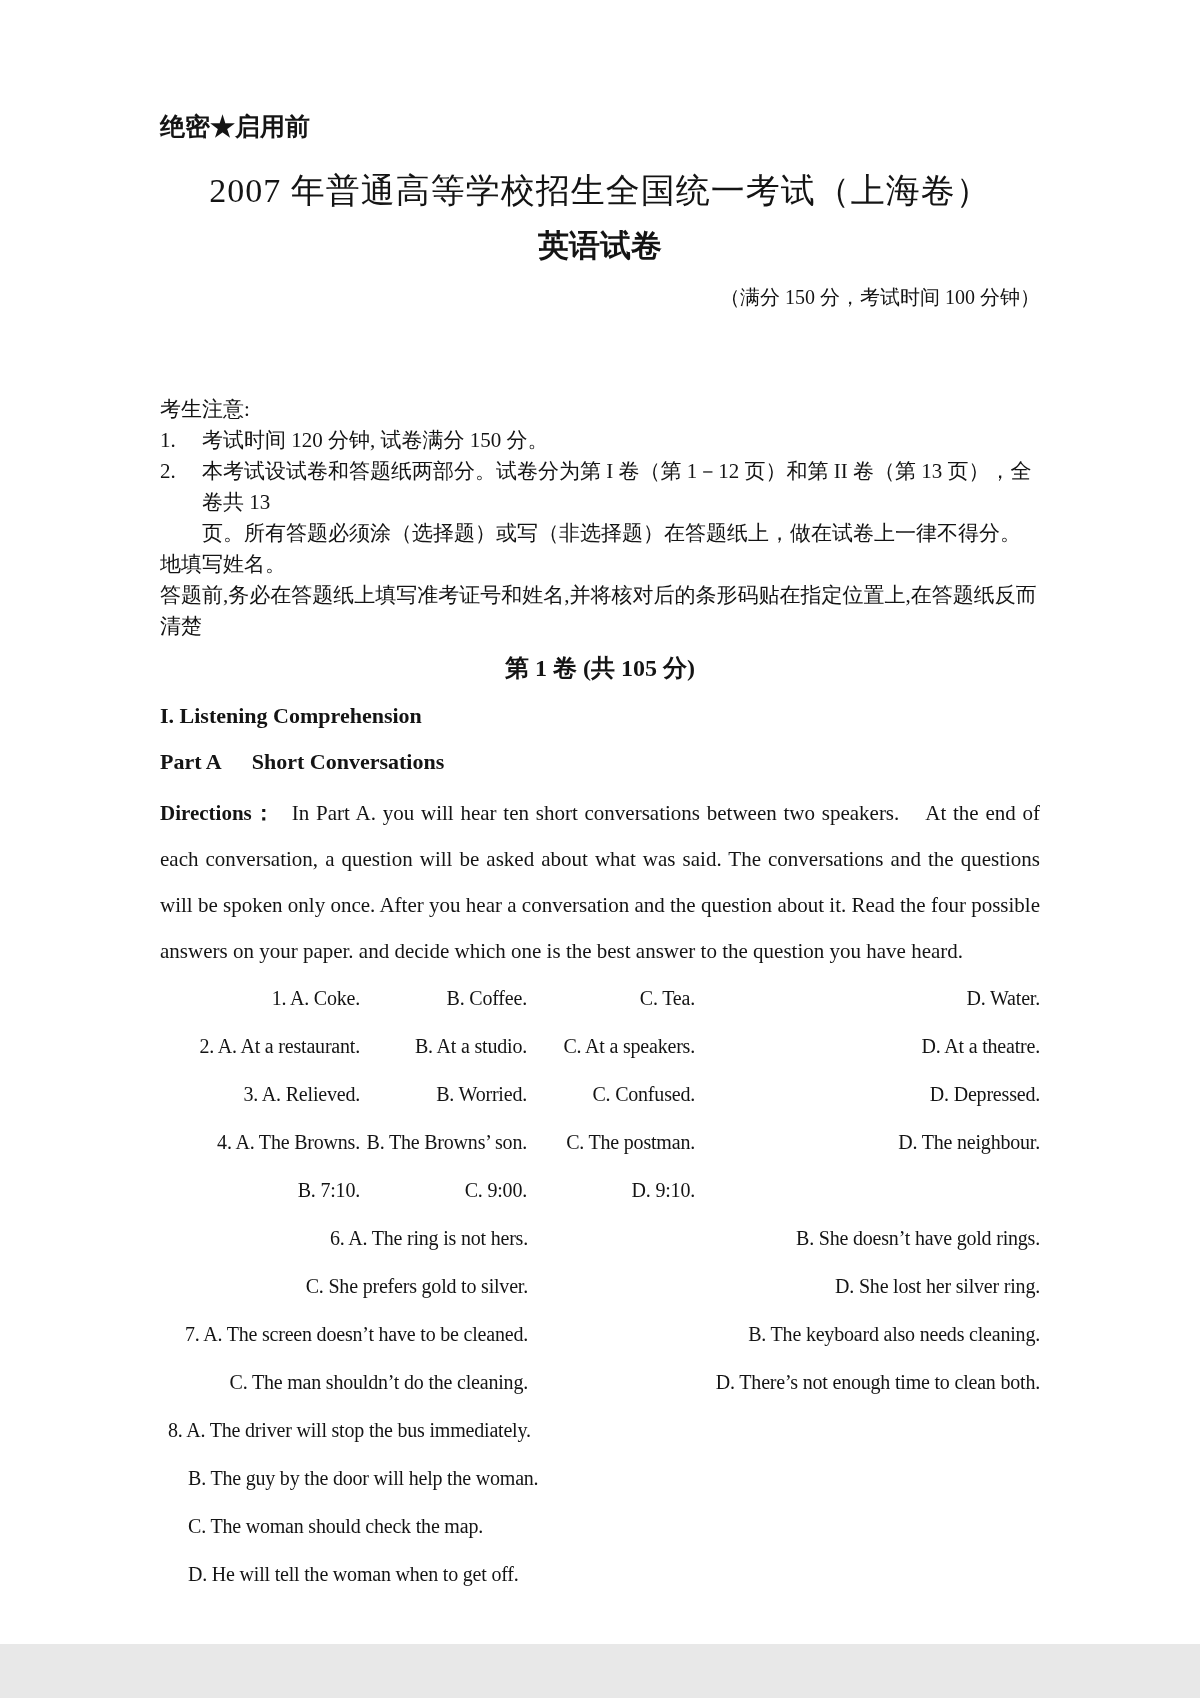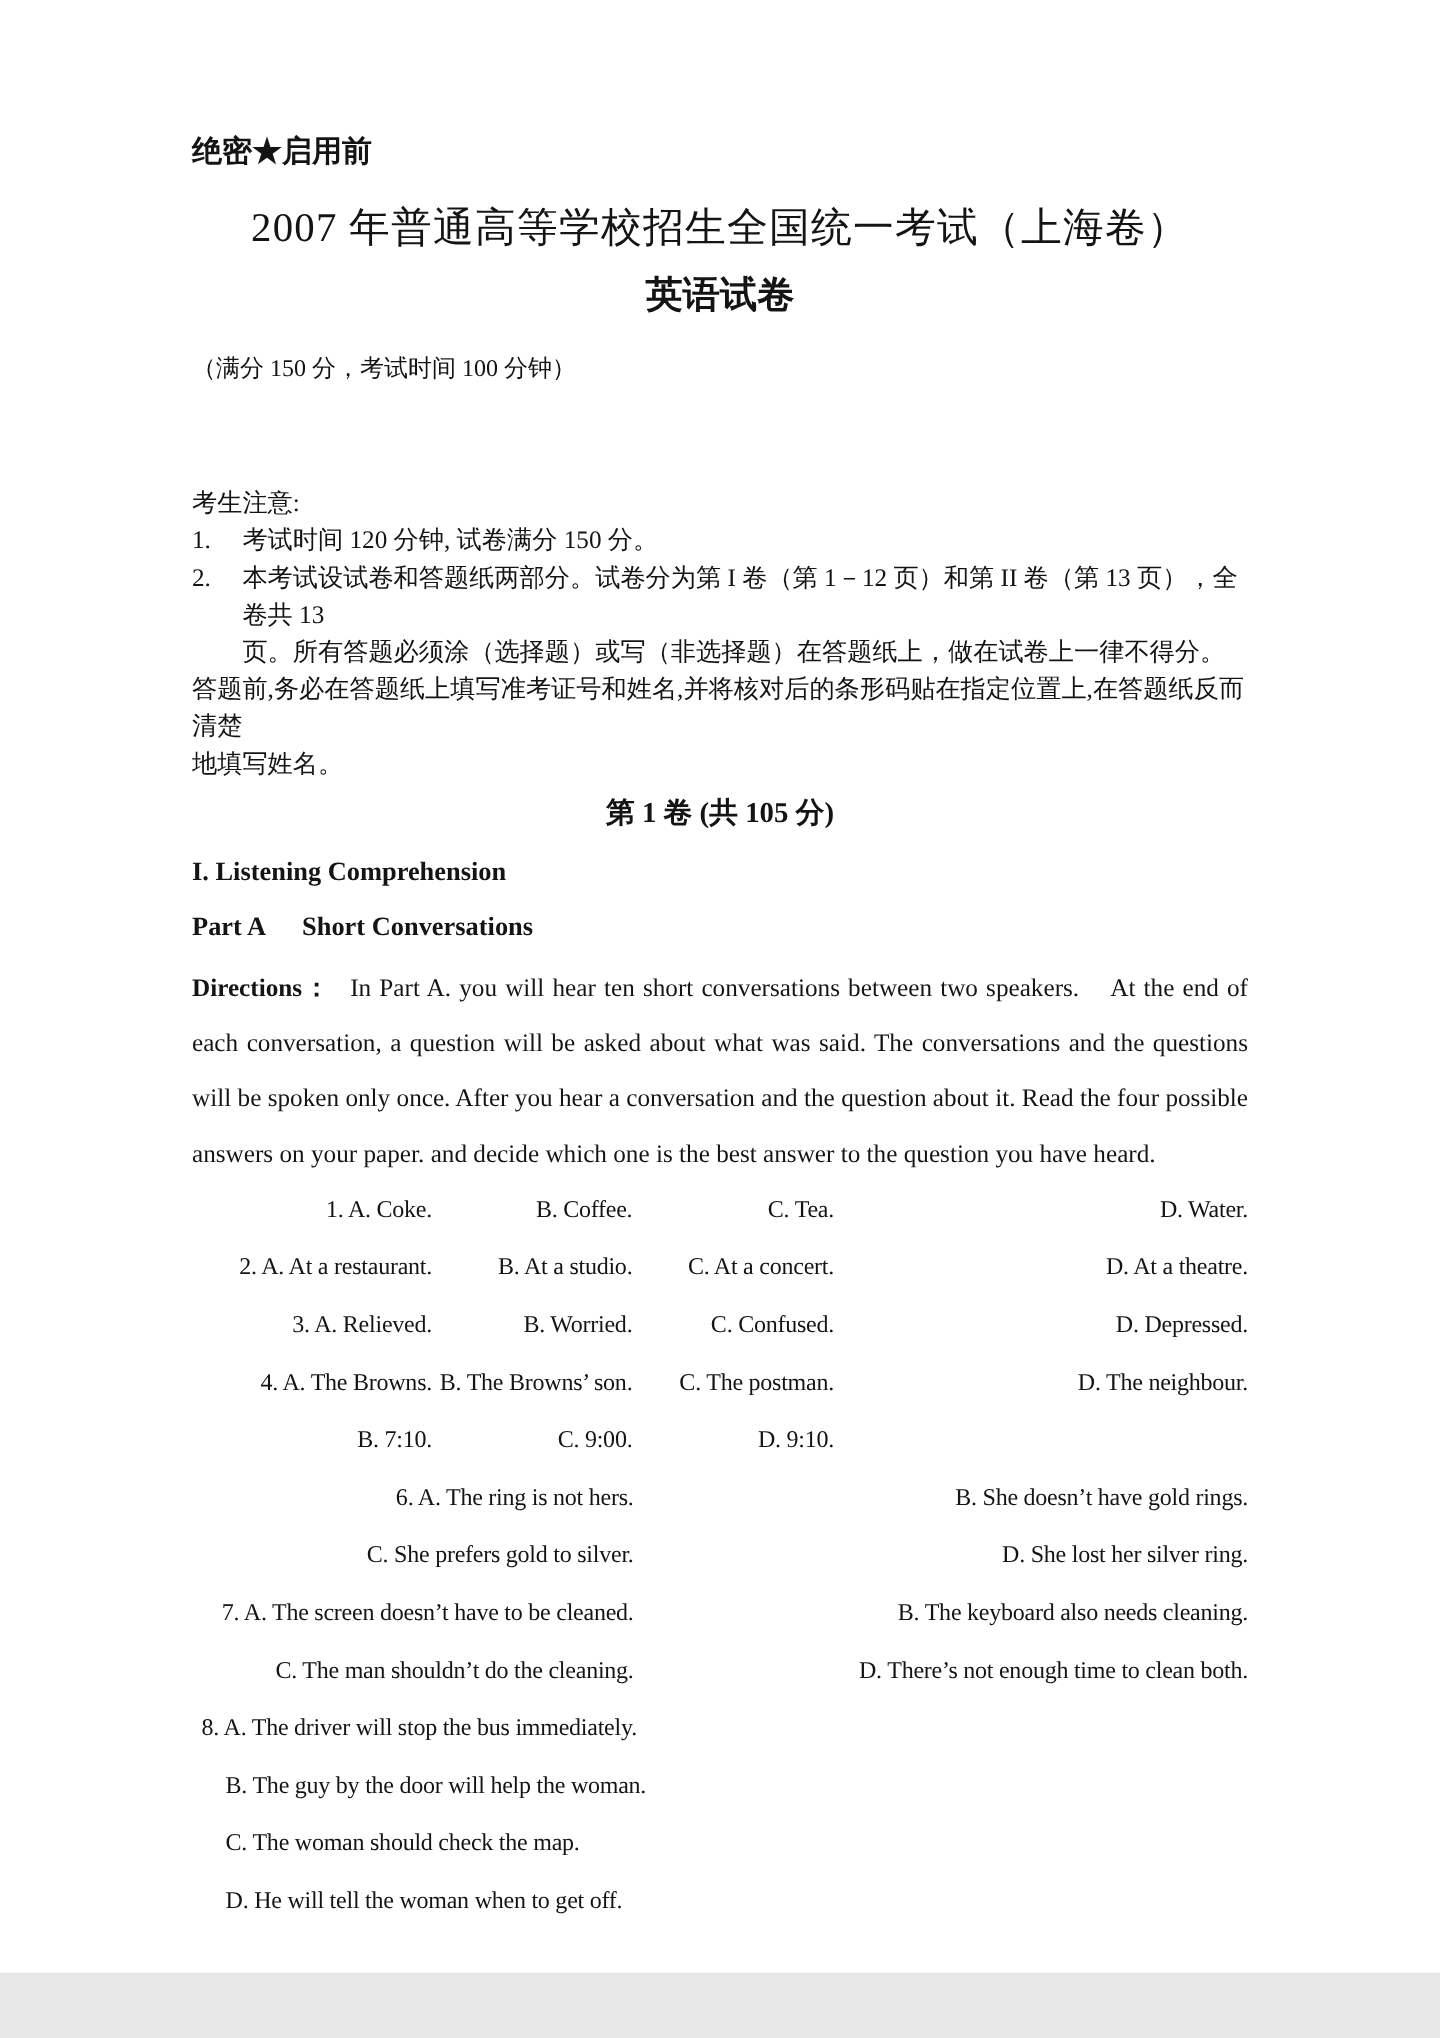--- a/index.html
+++ b/index.html
@@ -28,24 +28,24 @@
     letter-spacing: 1px;
   }
   .subtitle {
     text-align: center;
     font-size: 31px;
     font-weight: bold;
     line-height: 40px;
     margin-top: 14px;
   }
   .score-note {
-    text-align: left;
+    text-align: right;
     font-size: 20px;
     line-height: 26px;
-    margin-top: 28px;
+    margin-top: 18px;
   }
   .notes {
     margin-top: 84px;
     font-size: 21px;
     line-height: 31px;
   }
   .note-item { display: grid; grid-template-columns: 42px auto; }
   .note-cont { padding-left: 42px; }
   .notes-footer { font-size: 21px; line-height: 31px; }
   .section-heading {
@@ -110,22 +110,22 @@
       <span>1.</span>
       <span>考试时间 120 分钟, 试卷满分 150 分。</span>
     </div>
 
     <div class="note-item">
       <span>2.</span>
       <span>本考试设试卷和答题纸两部分。试卷分为第 I 卷（第 1－12 页）和第 II 卷（第 13 页），全卷共 13</span>
     </div>
     <div class="note-cont">页。所有答题必须涂（选择题）或写（非选择题）在答题纸上，做在试卷上一律不得分。</div>
 
+    <div class="notes-footer">地填写姓名。</div>
     <div class="notes-footer">答题前,务必在答题纸上填写准考证号和姓名,并将核对后的条形码贴在指定位置上,在答题纸反而清楚</div>
-    <div class="notes-footer">地填写姓名。</div>
   </div>
 
   <div class="section-heading">第 1 卷 (共 105 分)</div>
 
   <div class="listening-heading">I. Listening Comprehension</div>
 
   <div class="part-heading">
     <span>Part A</span><span class="part-title">Short Conversations</span>
   </div>
 
@@ -138,21 +138,21 @@
     <div class="q grid4">
       <span class="cell">1. A. Coke.</span>
       <span class="cell">B. Coffee.</span>
       <span class="cell">C. Tea.</span>
       <span class="cell">D. Water.</span>
     </div>
 
     <div class="q grid4">
       <span class="cell">2. A. At a restaurant.</span>
       <span class="cell">B. At a studio.</span>
-      <span class="cell">C. At a concert.</span>
+      <span class="cell">C. At a speakers.</span>
       <span class="cell">D. At a theatre.</span>
     </div>
 
     <div class="q grid4">
       <span class="cell">3. A. Relieved.</span>
       <span class="cell">B. Worried.</span>
       <span class="cell">C. Confused.</span>
       <span class="cell">D. Depressed.</span>
     </div>
 

